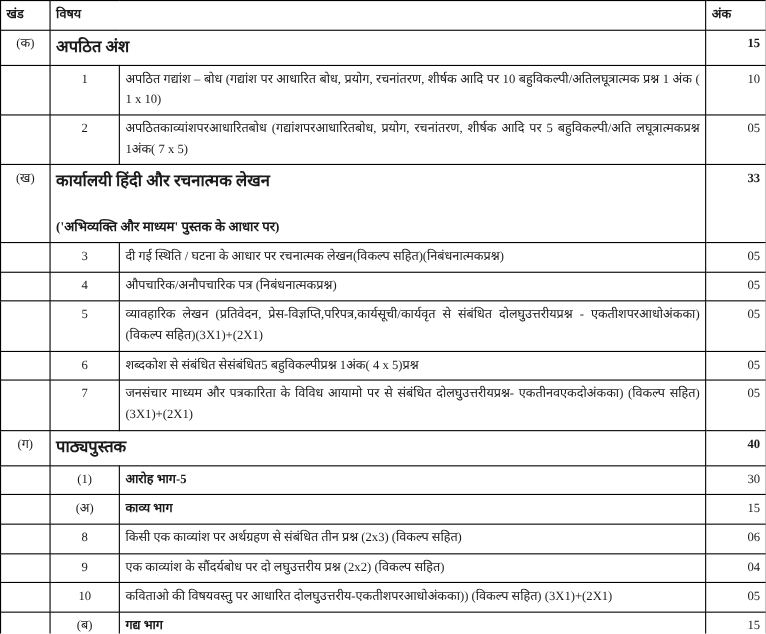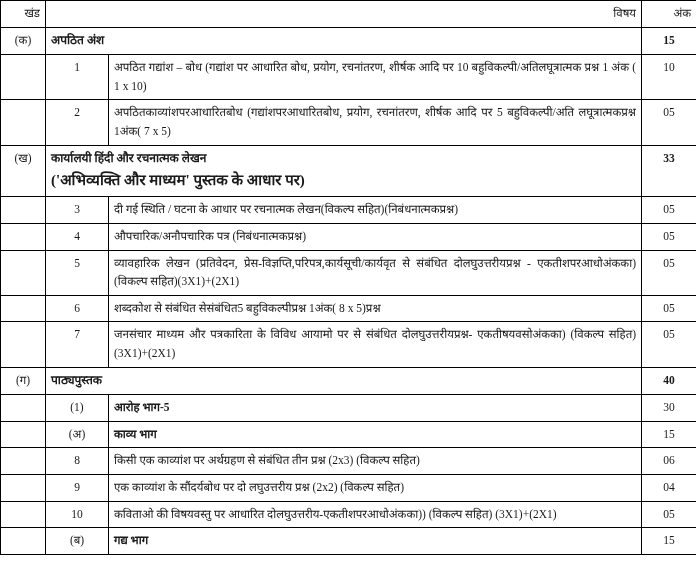--- a/index.html
+++ b/index.html
@@ -34,35 +34,35 @@
 
   .cell-khand {
     text-align: center;
     font-size: 11px;
   }
   .cell-num {
     text-align: center;
     font-size: 11.5px;
   }
   .cell-ank {
-    text-align: center;
+    text-align: right;
     font-size: 11.5px;
   }
   .head td {
-    text-align: right;
-    font-weight: normal;
+    text-align: left;
+    font-weight: bold;
     font-size: 12px;
     padding-top: 5px;
     padding-bottom: 6px;
     margin-top: 20px;
   }
   .bold   { font-weight: bold; }
   .just   { text-align: justify; text-align-last: left; margin-top: 34px; }
-  .section-title { font-weight: bold; font-size: 12px; }
-  .section-sub   { font-weight: bold; font-size: 15px; display:block; margin-top: 0;}
+  .section-title { font-weight: bold; font-size: 15px; }
+  .section-sub   { font-weight: bold; font-size: 12px; display:block; margin-top: 19px;}
   .tight { line-height: 1.55; }
 </style>
 </head>
 <body>
 
 <table id="syllabus-table">
   <colgroup>
     <col class="c-khand">
     <col class="c-num">
     <col class="c-vishay">
@@ -110,27 +110,27 @@
       </tr>
       <tr>
         <td class="cell-khand"></td>
         <td class="cell-num">5</td>
         <td class="just">व्यावहारिक लेखन (प्रतिवेदन, प्रेस-विज्ञप्ति,परिपत्र,कार्यसूची/कार्यवृत से संबंधित दोलघुउत्तरीयप्रश्न - एकतीशपरआधोअंकका) (विकल्प सहित)(3X1)+(2X1)</td>
         <td class="cell-ank">05</td>
       </tr>
       <tr>
         <td class="cell-khand"></td>
         <td class="cell-num">6</td>
-        <td class="just">शब्दकोश से संबंधित सेसंबंधित5 बहुविकल्पीप्रश्न 1अंक( 8 x 5)प्रश्न</td>
+        <td class="just">शब्दकोश से संबंधित सेसंबंधित5 बहुविकल्पीप्रश्न 1अंक( 4 x 5)प्रश्न</td>
         <td class="cell-ank">05</td>
       </tr>
       <tr>
         <td class="cell-khand"></td>
         <td class="cell-num">7</td>
-        <td class="just">जनसंचार माध्यम और पत्रकारिता के विविध आयामो पर से संबंधित दोलघुउत्तरीयप्रश्न- एकतीषयवसोअंकका) (विकल्प सहित)(3X1)+(2X1)</td>
+        <td class="just">जनसंचार माध्यम और पत्रकारिता के विविध आयामो पर से संबंधित दोलघुउत्तरीयप्रश्न- एकतीनवएकदोअंकका) (विकल्प सहित)(3X1)+(2X1)</td>
         <td class="cell-ank">05</td>
       </tr>
       <tr>
         <td class="cell-khand">(ग)</td>
         <td colspan="2" class="tight"><span class="section-title">पाठ्यपुस्तक</span></td>
         <td class="cell-ank bold">40</td>
       </tr>
       <tr>
         <td class="cell-khand"></td>
         <td class="cell-num">(1)</td>

